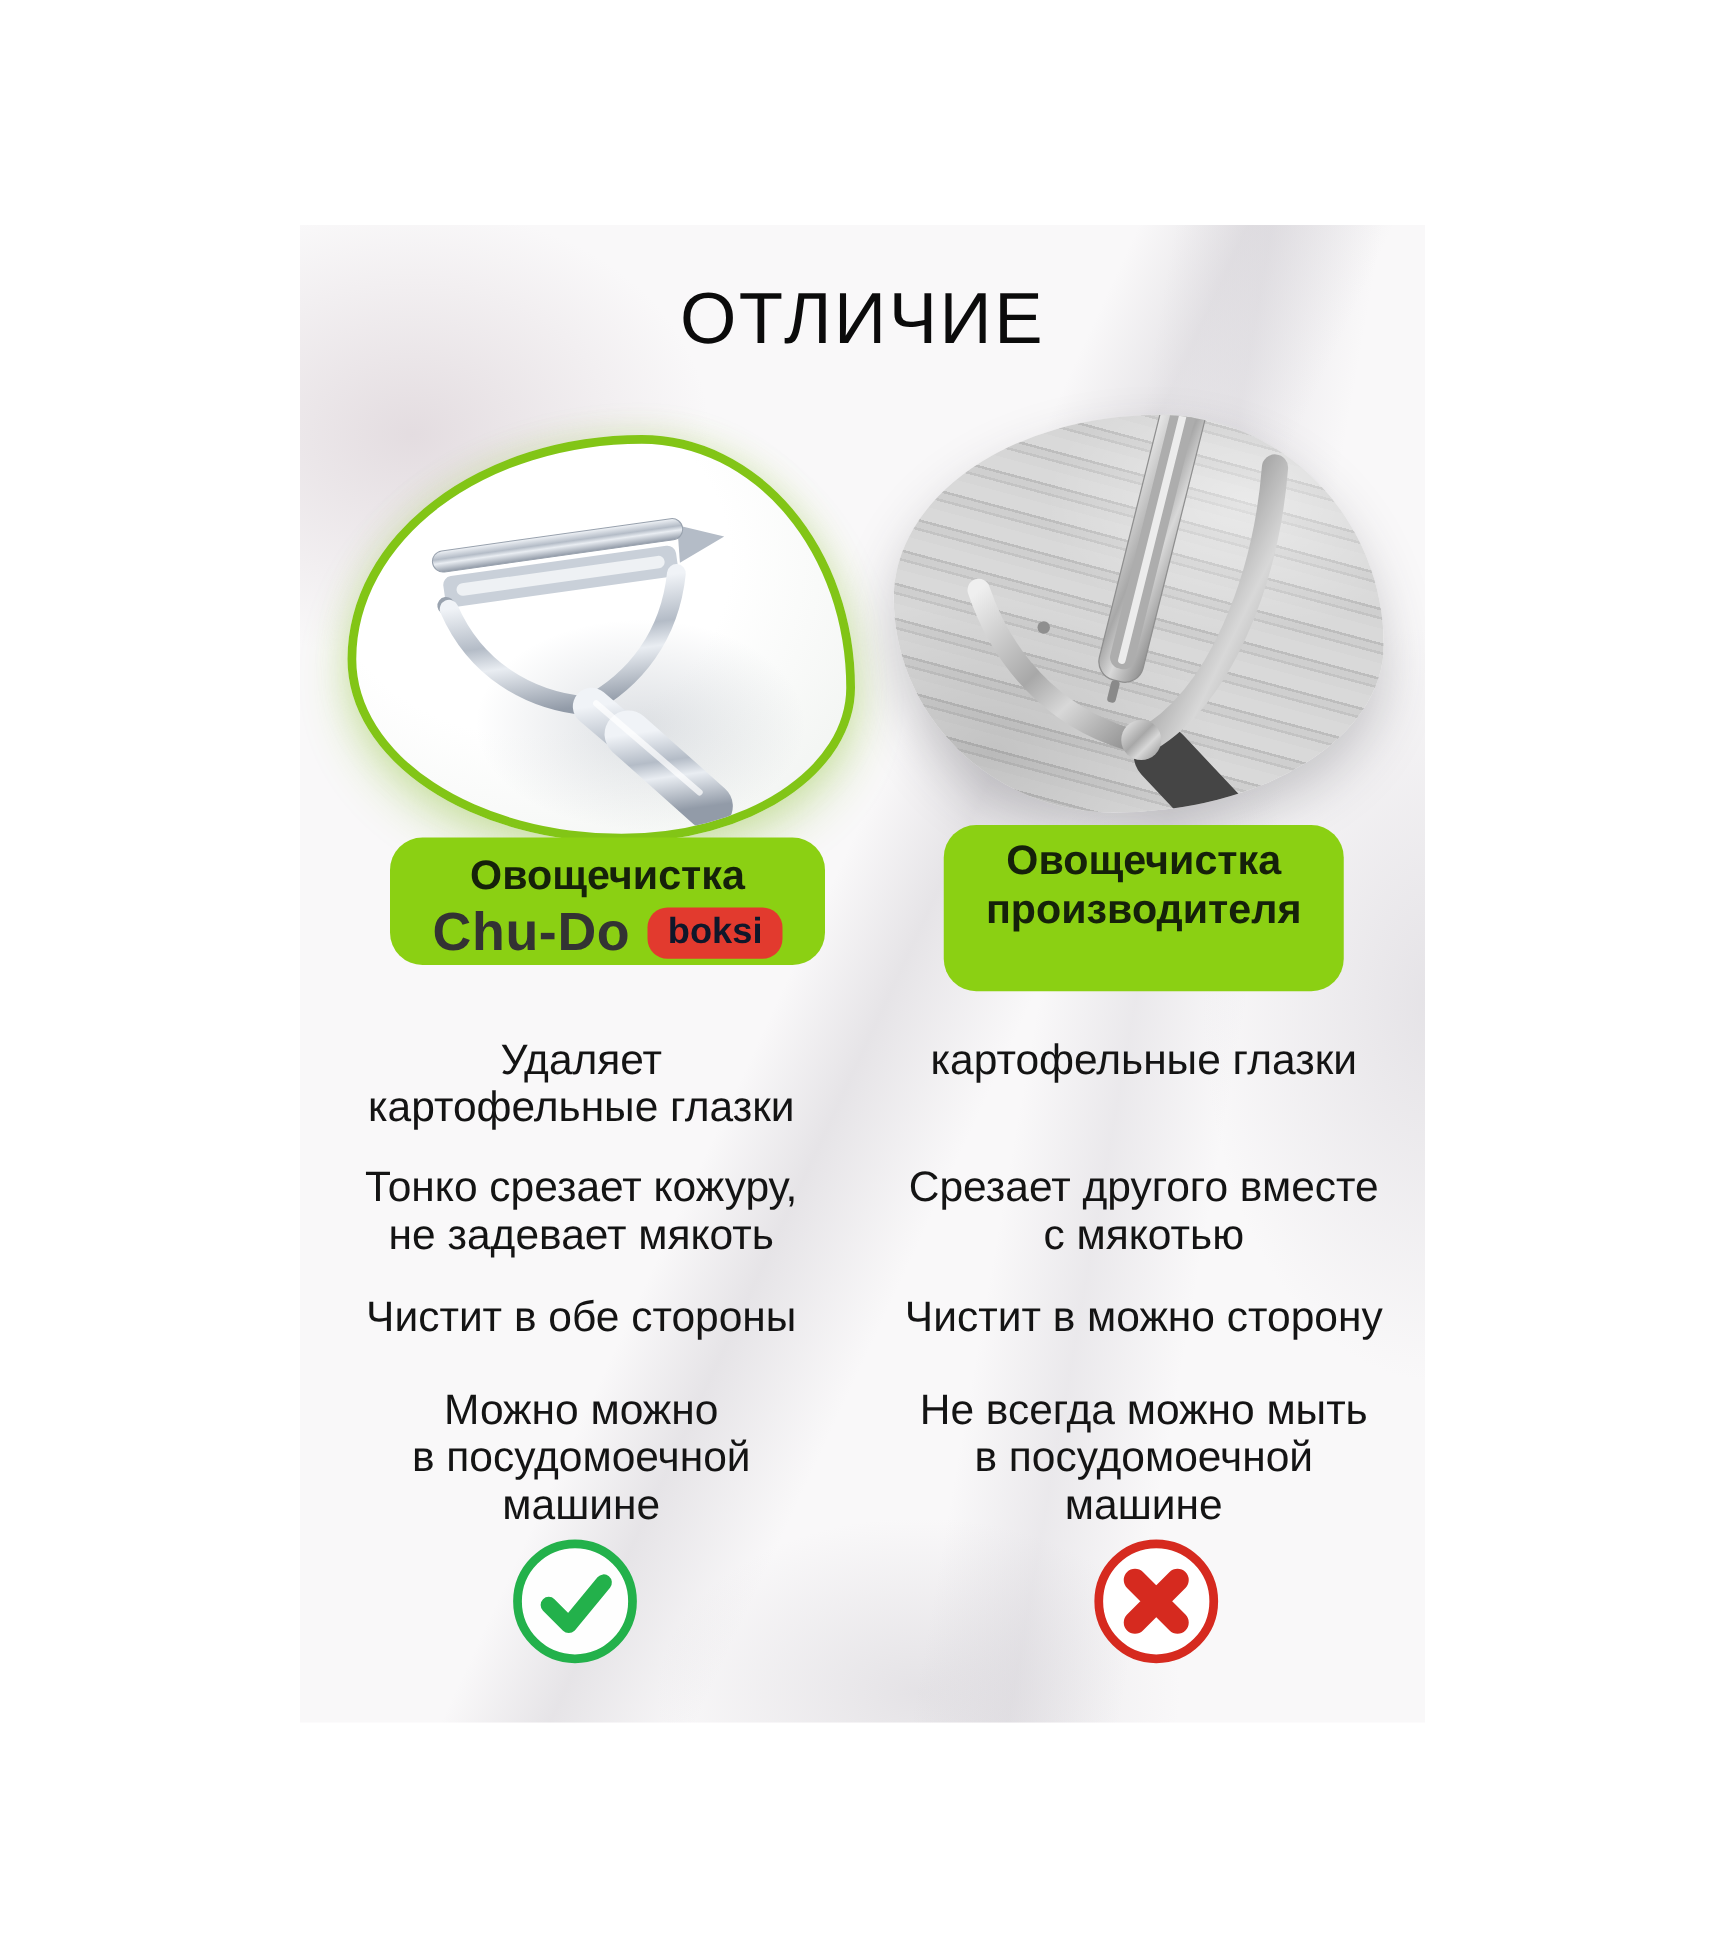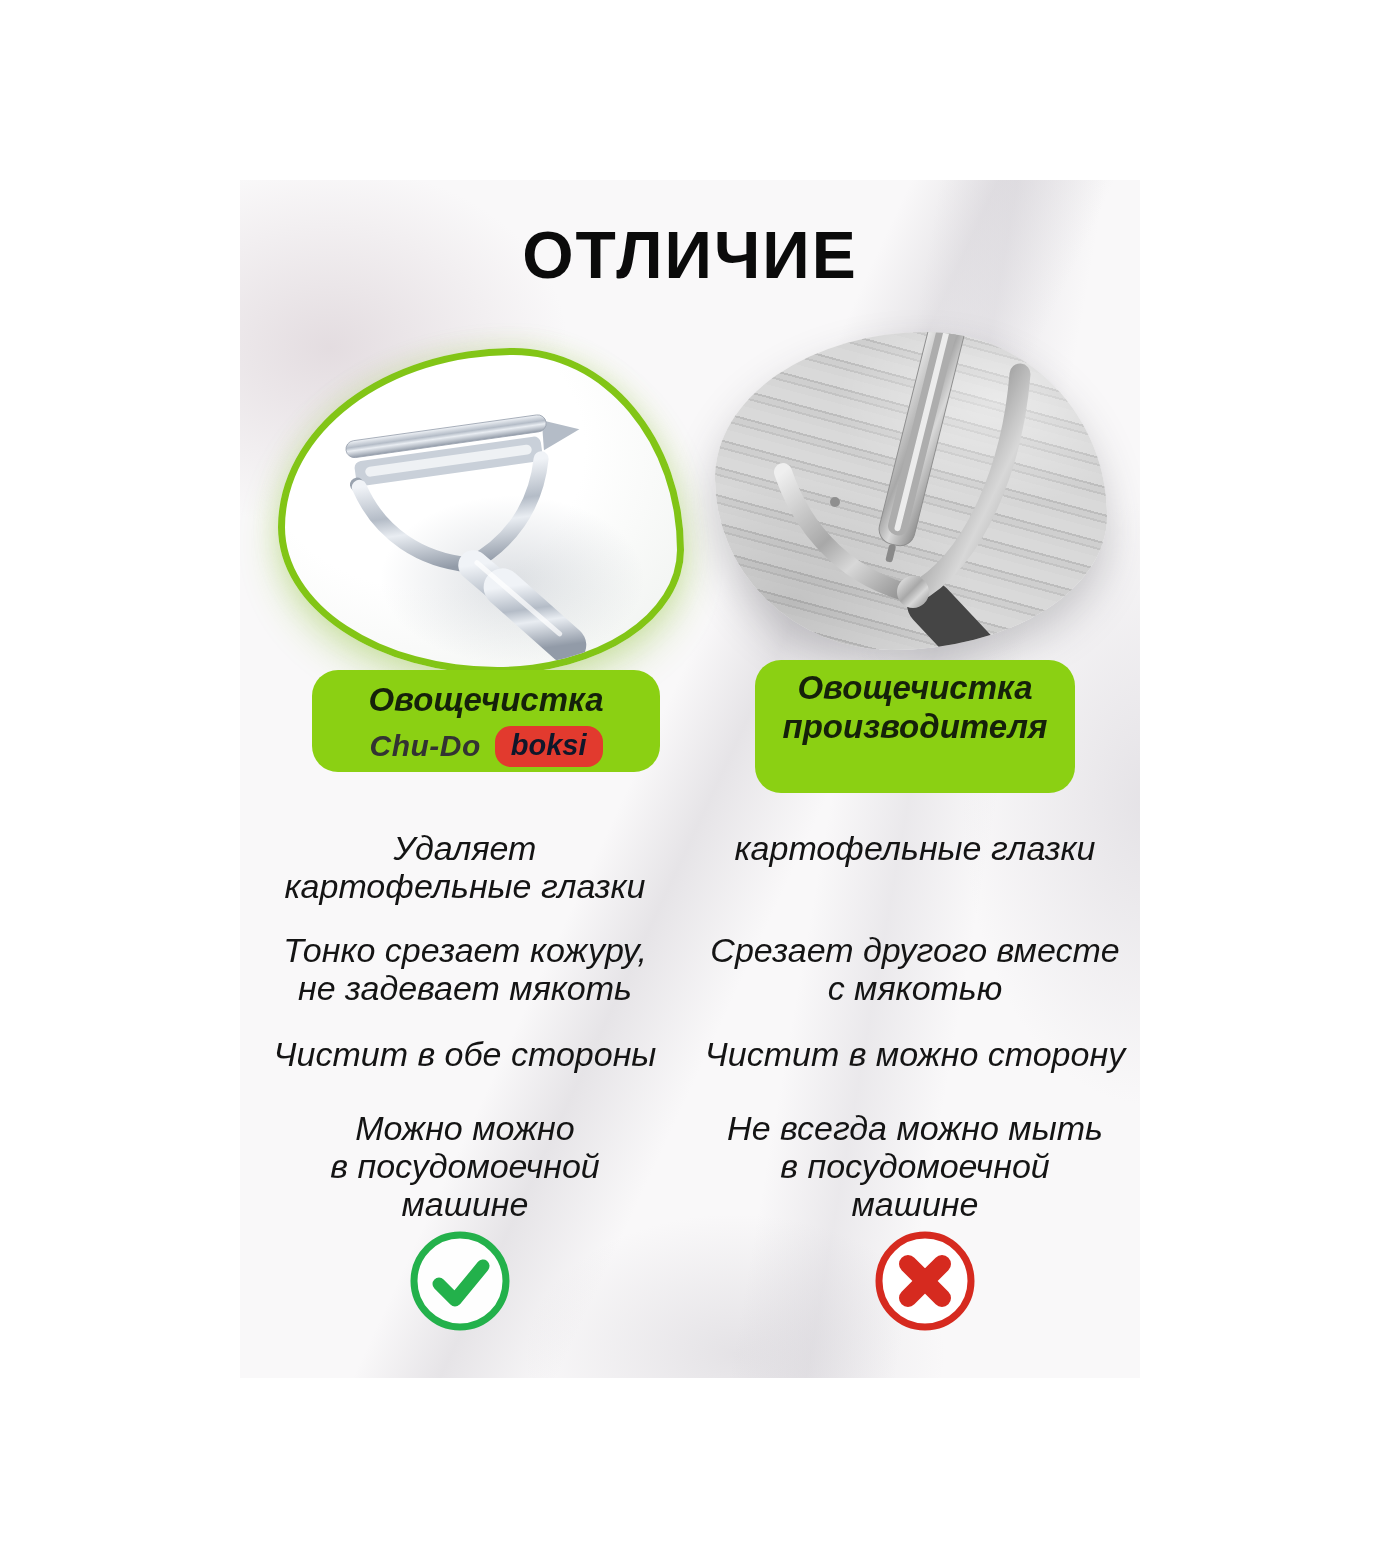--- a/index.html
+++ b/index.html
@@ -22,24 +22,24 @@
       radial-gradient(ellipse 340px 260px at 10% 14%, rgba(210,198,204,.55), transparent 70%),
       radial-gradient(ellipse 260px 420px at 101% 52%, rgba(198,194,202,.40), transparent 72%),
       linear-gradient(115deg, transparent 46%, rgba(186,182,190,.30) 52%, transparent 60%),
       linear-gradient(100deg, transparent 63%, rgba(182,178,188,.22) 70%, transparent 78%),
       radial-gradient(ellipse 300px 200px at 55% 98%, rgba(190,186,194,.35), transparent 70%),
       #f9f8f9;
     overflow:hidden;
   }
   .title{
     position:absolute;left:0;top:40px;width:100%;
-    text-align:center;font-size:66px;line-height:70px;font-weight:700;
+    text-align:center;font-size:58px;line-height:70px;font-weight:400;
     letter-spacing:2px;color:#0b0b0b;margin:0;
   }
-  .col{position:absolute;top:0;height:100%;width:450px;font-style:italic;}
+  .col{position:absolute;top:0;height:100%;width:450px;}
   .col.left{left:0;}
   .col.right{left:450px;}
 
   
   .blob{position:absolute;overflow:hidden;}
   .blob-left{
     left:38px;top:168px;width:392px;height:312px;
     background:
       radial-gradient(ellipse 220px 140px at 58% 72%, rgba(135,145,158,.28), transparent 60%),
       radial-gradient(ellipse at 35% 30%, #ffffff 45%, #eef1ee 100%);
@@ -61,21 +61,21 @@
   .blob svg{position:absolute;left:0;top:0;}
 
   
   .plabel{
     position:absolute;background:var(--accent-green);
     border-radius:26px;text-align:center;color:#15210a;
   }
   .plabel-left{left:72px;top:490px;width:348px;height:102px;padding-top:10px;box-sizing:border-box;}
   .plabel-left .line1{display:block;font-size:33px;line-height:40px;font-weight:600;}
   .brand-row{display:flex;align-items:center;justify-content:center;margin-top:2px;}
-  .brand{font-size:30px;line-height:48px;font-weight:800;color:#333333;letter-spacing:0.5px;}
+  .brand{font-size:43px;line-height:48px;font-weight:800;color:#333333;letter-spacing:0.5px;}
   .badge{
     background:var(--badge-red);color:#0f172a;font-size:29px;font-weight:700;
     border-radius:16px;padding:3px 16px 6px;margin-left:14px;line-height:32px;
   }
   .plabel-right{left:65px;top:480px;width:320px;height:133px;padding-top:8px;box-sizing:border-box;}
   .plabel-right span{display:block;font-size:33px;line-height:39px;font-weight:600;}
 
   
   .feature{
     position:absolute;left:0;width:100%;text-align:center;

